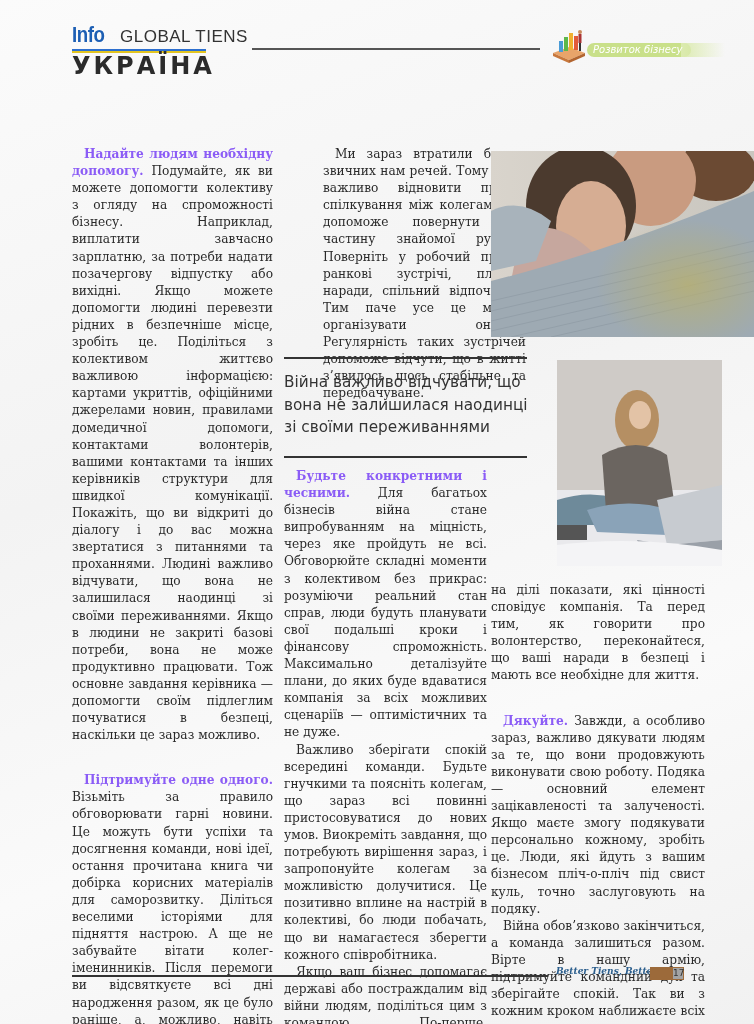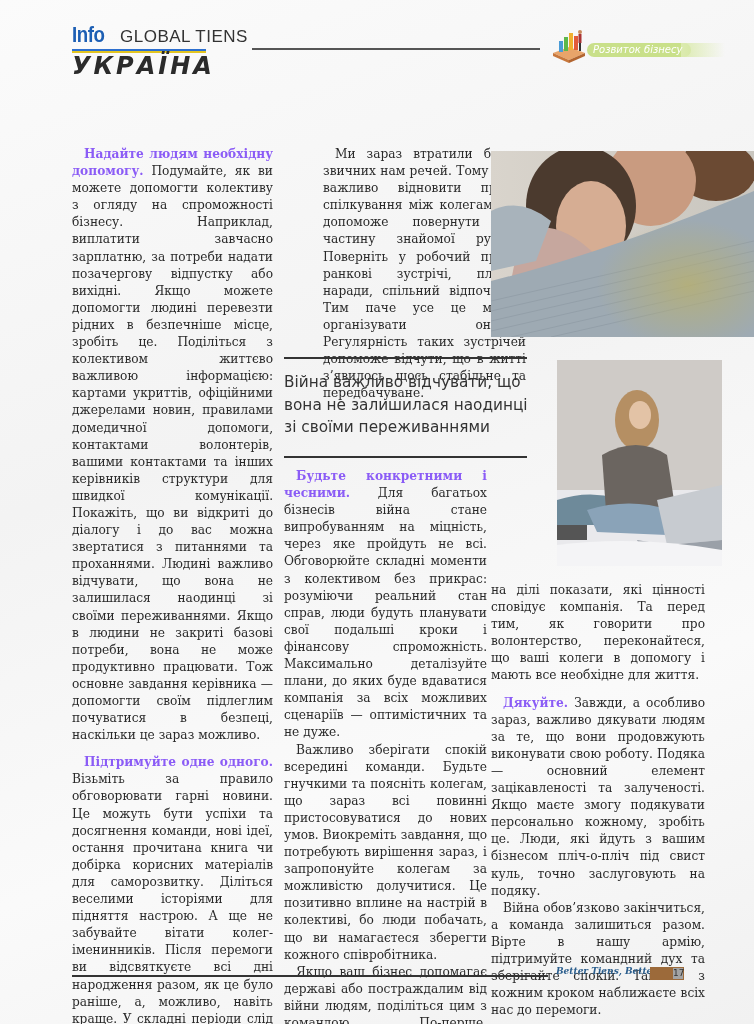--- a/index.html
+++ b/index.html
@@ -20,21 +20,21 @@
     transform: scaleX(0.85); transform-origin: left center;
   }
   .hdr-global {
     position: absolute; left: 48px; top: 5px;
     font-family: Liberation Sans, sans-serif; font-size: 17px; color: #333; letter-spacing: 0.5px;
   }
   .hdr-flag { position: absolute; left: 0; top: 27px; width: 134px; height: 4px;
     background: linear-gradient(to bottom, #2d6fcf 0 50%, #e3c521 50% 100%); }
   .hdr-country {
     position: absolute; left: 0; top: 30px;
-    font-family: "DejaVu Sans", sans-serif; font-weight: bold; font-style: italic;
+    font-family: "DejaVu Sans", sans-serif; font-weight: bold; 
     font-size: 24px; color: #2b2b2b; letter-spacing: 3px;
   }
   .hdr-line { position: absolute; left: 252px; top: 48px; width: 288px; height: 2px; background: #555; }
   .hdr-badge { position: absolute; left: 551px; top: 27px; width: 180px; height: 40px; }
   .hdr-pill {
     position: absolute; left: 36px; top: 16px; width: 104px; height: 14px; border-radius: 7px;
     background: #c9e08a;
   }
   .hdr-pill-fade { position: absolute; left: 130px; top: 16px; width: 44px; height: 14px;
     background: linear-gradient(to right, #dcebb0, rgba(230,240,200,0)); }
@@ -45,21 +45,21 @@
   .hdr-chart-icon { position: absolute; left: 0; top: 0; width: 36px; height: 36px; }
 
   
   .col {
     position: absolute;
     font-size: 12.2px; line-height: 17.1px;
     text-align: justify; hyphens: manual;
     color: #2a2a2a;
   }
   .col p { text-indent: 12px; margin-bottom: 0; }
-  .col p.gap { margin-top: 10px; }
+  .col p.gap { margin-top: 28px; }
   .lead { color: #8b5cf6; font-weight: bold; }
   .col1 { left: 72px; top: 146px; width: 201px; }
   .col2 { left: 284px; top: 146px; width: 203px; margin-left: 39px; }
   .col2b { left: 284px; top: 468px; width: 203px; }
   .col3 { left: 491px; top: 582px; width: 214px; }
 
   .quote-rule { position: absolute; left: 284px; width: 243px; height: 2px; background: #333; }
   .quote {
     position: absolute; left: 284px; top: 371px; width: 250px;
     font-family: "DejaVu Sans", sans-serif; font-size: 15.3px; line-height: 22.5px; color: #333;
@@ -127,21 +127,21 @@
 <div class="quote">Війна важливо відчувати, що вона не залишилася наодинці зі своїми переживаннями</div>
 <div class="quote-rule" style="top:456px;"></div>
 
 <div class="col col2b">
   <p><span class="lead">Будьте конкретними і чесними.</span><span> Для багатьох бізнесів війна стане випробуванням на міцність, через яке пройдуть не всі. Обговорюйте складні моменти з колективом без прикрас: розуміючи реальний стан справ, люди будуть планувати свої подальші кроки і фінансову спроможність. Максимально деталізуйте плани, до яких буде вдаватися компанія за всіх можливих сценаріїв — оптимістичних та не дуже.</span></p>
   <p>Важливо зберігати спокій всередині команди. Будьте гнучкими та поясніть колегам, що зараз всі повинні пристосовуватися до нових умов. Виокреміть завдання, що потребують вирішення зараз, і запропонуйте колегам за можливістю долучитися. Це позитивно вплине на настрій в колективі, бо люди побачать, що ви намагаєтеся зберегти кожного співробітника.</p>
   <p>Якщо ваш бізнес допомагає державі або постраждалим від війни людям, поділіться цим з командою. По-перше, інформація стане в пригоді тим, хто захоче долучитися до допомоги. По-друге, це дасть змогу</p>
 </div>
 
 <div class="col col3">
-  <p style="text-indent:0">на ділі показати, які цінності сповідує компанія. Та перед тим, як говорити про волонтерство, переконайтеся, що ваші колеги в допомогу і мають все необхідне для життя.</p>
+  <p style="text-indent:0">на ділі показати, які цінності сповідує компанія. Та перед тим, як говорити про волонтерство, переконайтеся, що ваші наради в безпеці і мають все необхідне для життя.</p>
   <p class="gap"><span class="lead">Дякуйте.</span><span> Завжди, а особливо зараз, важливо дякувати людям за те, що вони продовжують виконувати свою роботу. Подяка — основний елемент зацікавленості та залученості. Якщо маєте змогу подякувати персонально кожному, зробіть це. Люди, які йдуть з вашим бізнесом пліч-о-пліч під свист куль, точно заслуговують на подяку.</span></p>
   <p>Війна обов’язково закінчиться, а команда залишиться разом. Вірте в нашу армію, підтримуйте командний дух та зберігайте спокій. Так ви з кожним кроком наближаєте всіх нас до перемоги.</p>
 </div>
 
 <div class="photo photo1">
   <svg viewBox="0 0 263 186" preserveAspectRatio="none">
     <defs>
       <linearGradient id="g1bg" x1="0" x2="1">
           <stop offset="0" stop-color="#d9d4cc"></stop>
           <stop offset="1" stop-color="#c9c6bf"></stop>

